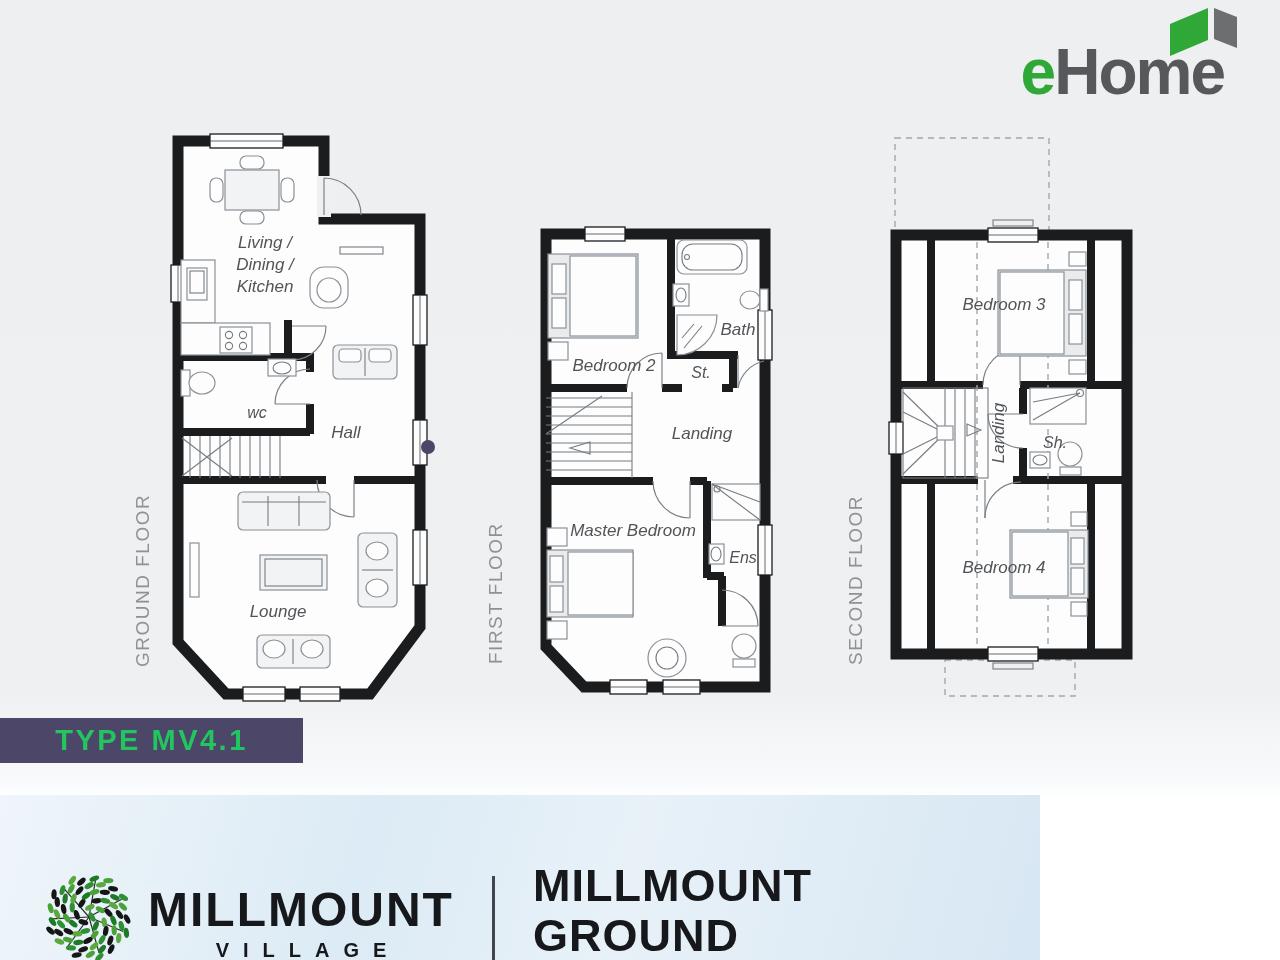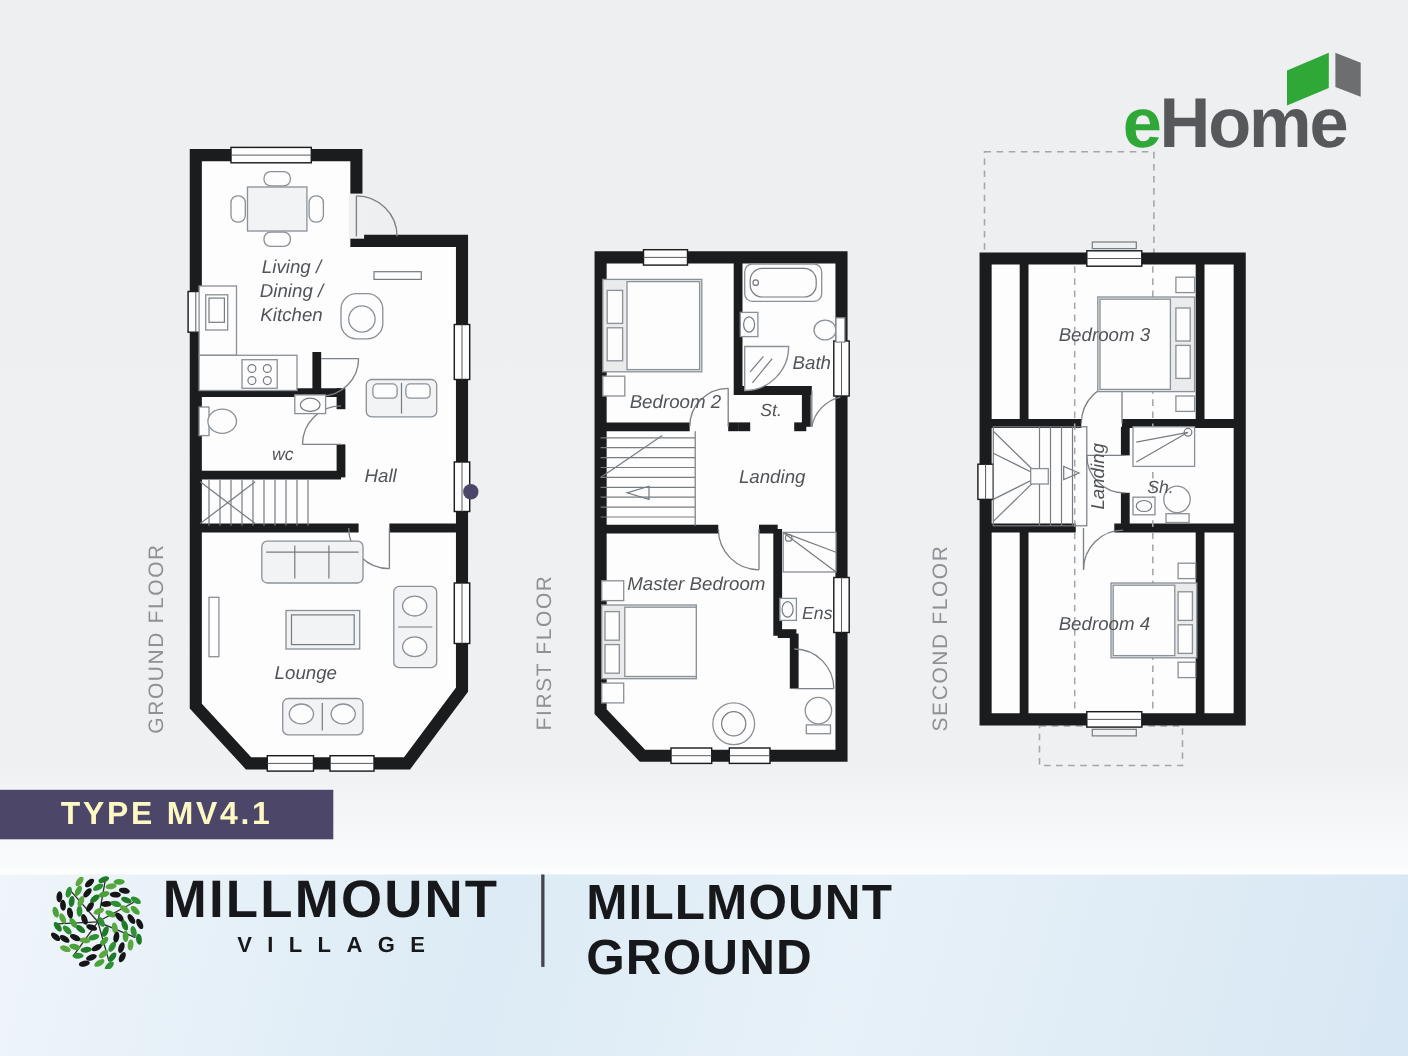--- a/index.html
+++ b/index.html
@@ -2,21 +2,21 @@
 <html><head>
 <meta charset="utf-8">
 <style>
   html,body{margin:0;padding:0;}
   body{
     width:1280px;height:960px;position:relative;overflow:hidden;
     font-family:"Liberation Sans",sans-serif;
     background:linear-gradient(#edeff0 0%, #eef0f1 72%, #fafbfc 82%, #ffffff 83%);
   }
   
-  .ehome{position:absolute;top:40px;right:56px;margin-top:40px;}
+  .ehome{position:absolute;top:40px;right:56px;}
   .ehome-text{font-size:64px;font-weight:bold;letter-spacing:-2px;color:#57585b;line-height:1;}
   .ehome-text .e-green{color:#2fa838;}
   .ehome-icon{position:absolute;right:-16px;top:-34px;}
   
   svg.plan{position:absolute;overflow:visible;}
   .room-label{font-style:italic;fill:#515457;font-size:17px;text-anchor:middle;}
   .room-label.small{font-size:16px;}
   .floor-label{
     position:absolute;display:flex;align-items:center;justify-content:center;
     writing-mode:vertical-rl;transform:rotate(180deg);
@@ -29,28 +29,28 @@
   .furn2{stroke:#8b9196;stroke-width:1.2;fill:#e9ebed;}
   .furnw{stroke:#8b9196;stroke-width:1.2;fill:#fdfdfe;}
   .win{fill:#fdfdfe;stroke:#1b1c1e;stroke-width:1.3;}
   .winline{stroke:#55585b;stroke-width:0.9;}
   .arc{stroke:#7c8186;stroke-width:1.2;fill:none;}
   .dash{stroke:#a3a7ab;stroke-width:1.4;fill:none;stroke-dasharray:6 5;}
   
   .type-badge{
     position:absolute;left:0;top:718px;width:303px;height:45px;
     display:flex;align-items:center;justify-content:center;
-    color:#fef9c3;font-size:29px;font-weight:bold;letter-spacing:2.5px;
+    color:#22c55e;font-size:29px;font-weight:bold;letter-spacing:2.5px;
   }
   .purple-dot{position:absolute;left:421px;top:440px;width:14px;height:14px;border-radius:50%;}
   
   .footer{
-    position:absolute;left:0;bottom:0;width:1280px;height:165px;
+    position:absolute;left:0;bottom:0;width:1040px;height:165px;
     background:linear-gradient(105deg,#eff5fa 0%,#dcebf5 35%,#e8f1f8 60%,#d7e7f3 100%);
-    display:flex;align-items:flex-start;box-sizing:border-box;padding-left:46px;
+    display:flex;align-items:flex-end;box-sizing:border-box;padding-left:46px;
   }
   .mv-logo{flex:0 0 auto;}
   .village{margin-left:16px;text-align:center;color:#17181b;}
   .village .l1{font-size:48px;font-weight:800;letter-spacing:2px;line-height:1;}
   .village .l2{font-size:20px;font-weight:600;letter-spacing:14px;line-height:1;margin-top:6px;margin-left:14px;}
   .v-divider{width:3px;height:84px;background:#41464e;margin:0 38px;flex:0 0 auto;}
   .phase{color:#17181b;}
   .phase div{font-size:45px;font-weight:800;line-height:1.1;letter-spacing:1px;}
 </style>
 </head>

